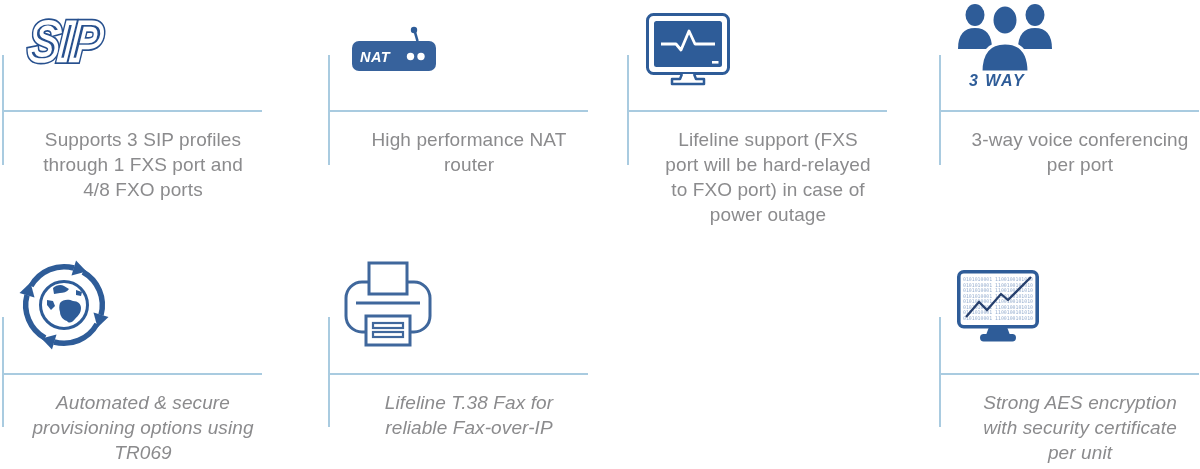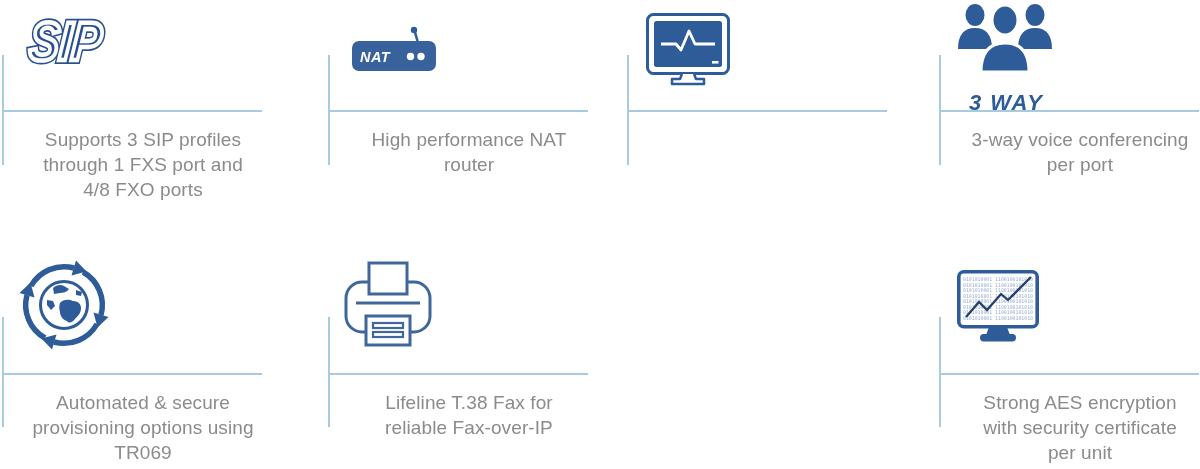--- a/index.html
+++ b/index.html
@@ -25,40 +25,40 @@
   .hline{position:absolute;left:0;width:260px;height:2px;background:var(--line-blue);}
   .r1 .vline{top:55px;} .r1 .hline{top:110px;}
   .r2 .vline{top:77px;} .r2 .hline{top:133px;}
 
   .feature-text{
     position:absolute;left:16px;width:250px;
     font-size:19px;line-height:25px;color:var(--text-gray);
     white-space:pre-line;font-weight:400;letter-spacing:0.1px;text-align:center;
   }
   .r1 .feature-text{top:127px;}
-  .r2 .feature-text{top:150px;}
+  .r2 .feature-text{top:150px;font-style:italic;}
 
   .icon-wrap{position:absolute;line-height:0;}
 
   
   .sip-logo{
     position:absolute;left:28px;top:10px;width:140px;height:62px;
     font-style:italic;font-weight:900;font-size:54px;line-height:62px;
     letter-spacing:0px;
     transform:scaleX(0.82) skewX(-6deg);transform-origin:left center;
   }
   .sip-layer{position:absolute;left:0;top:0;white-space:nowrap;}
   .sip-outer{color:var(--sip-blue);-webkit-text-stroke:8px var(--sip-blue);}
   .sip-inner{color:var(--sip-blue);-webkit-text-stroke:4.5px #ffffff;}
 
   
   .threeway-label{
     position:absolute;left:30px;top:68px;
-    font-style:italic;font-weight:900;font-size:22px;line-height:26px;
-    color:var(--icon-blue);letter-spacing:1.5px;white-space:nowrap;margin-top:22px;
+    font-style:italic;font-weight:900;font-size:16px;line-height:26px;
+    color:var(--icon-blue);letter-spacing:1.5px;white-space:nowrap;
   }
 </style>
 </head>
 <body>
 
 <div class="canvas">
 
   <div class="cell r1 c1">
     <div class="sip-logo">
       <span class="sip-layer sip-outer">SIP</span>
@@ -93,20 +93,24 @@
       <svg width="86" height="76" viewBox="0 0 86 76">
         <rect x="1.5" y="1.5" width="81" height="59" rx="6" fill="#ffffff" stroke="#2e5c98" stroke-width="3"></rect>
         <rect x="8" y="8" width="68" height="46" rx="2.5" fill="#2e5c98"></rect>
         <polyline points="15,31 30,31 35,37 43,18 49,31 69,31" fill="none" stroke="#ffffff" stroke-width="2.8" stroke-linejoin="round"></polyline>
         <rect x="66" y="48" width="6.5" height="2.6" fill="#ffffff"></rect>
         <path d="M36,61 L34,66 L26,66 L26,71 L58,71 L58,66 L50,66 L48,61" fill="#ffffff" stroke="#2e5c98" stroke-width="2.5" stroke-linejoin="round"></path>
       </svg>
     </span>
     <div class="vline"></div>
     <div class="hline"></div>
+    <p class="feature-text">Lifeline support (FXS
+port will be hard-relayed
+to FXO port) in case of
+power outage</p>
   </div>
 
   <div class="cell r1 c4">
     <span class="icon-wrap" style="left:17px;top:2px;">
       <svg width="98" height="70" viewBox="0 0 98 70">
         <ellipse cx="19" cy="13" rx="9.5" ry="11" fill="#2e5c98"></ellipse>
         <path d="M2,47 Q2,26 19,26 Q36,26 36,47 Z" fill="#2e5c98"></path>
         <ellipse cx="79" cy="13" rx="9.5" ry="11" fill="#2e5c98"></ellipse>
         <path d="M62,47 Q62,26 79,26 Q96,26 96,47 Z" fill="#2e5c98"></path>
         <ellipse cx="49" cy="18" rx="13" ry="15" fill="#2e5c98" stroke="#ffffff" stroke-width="3"></ellipse>

